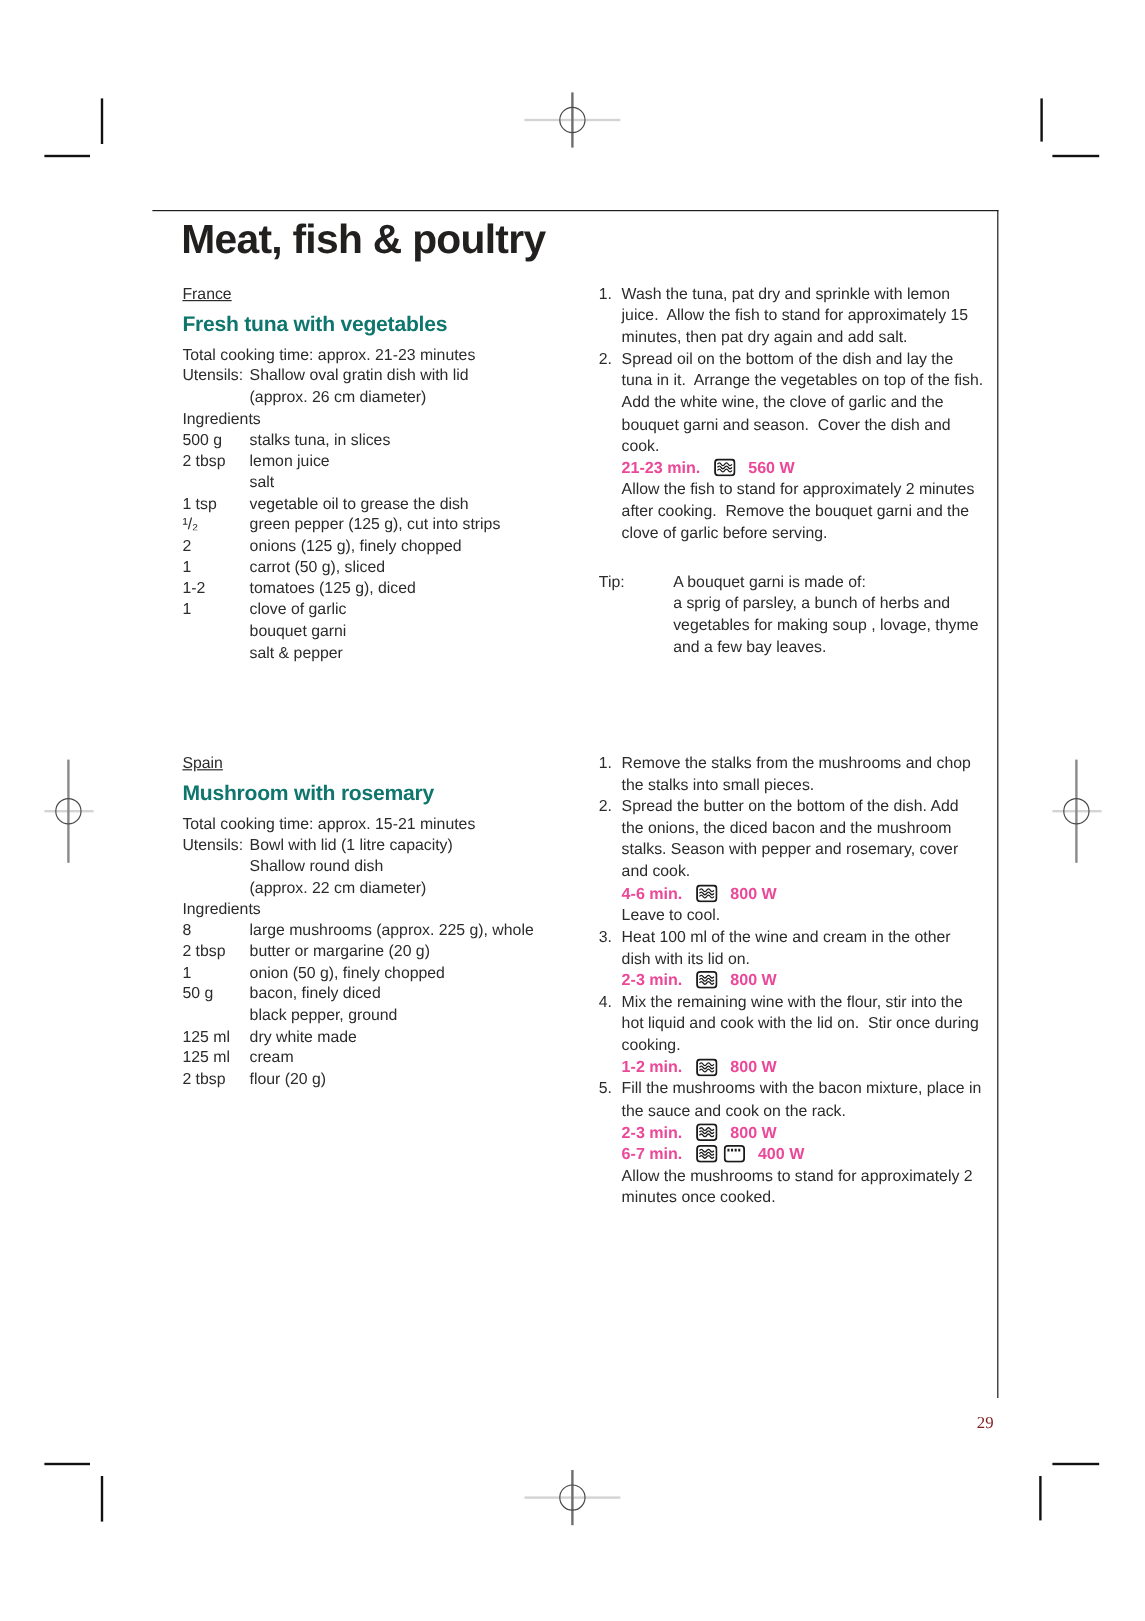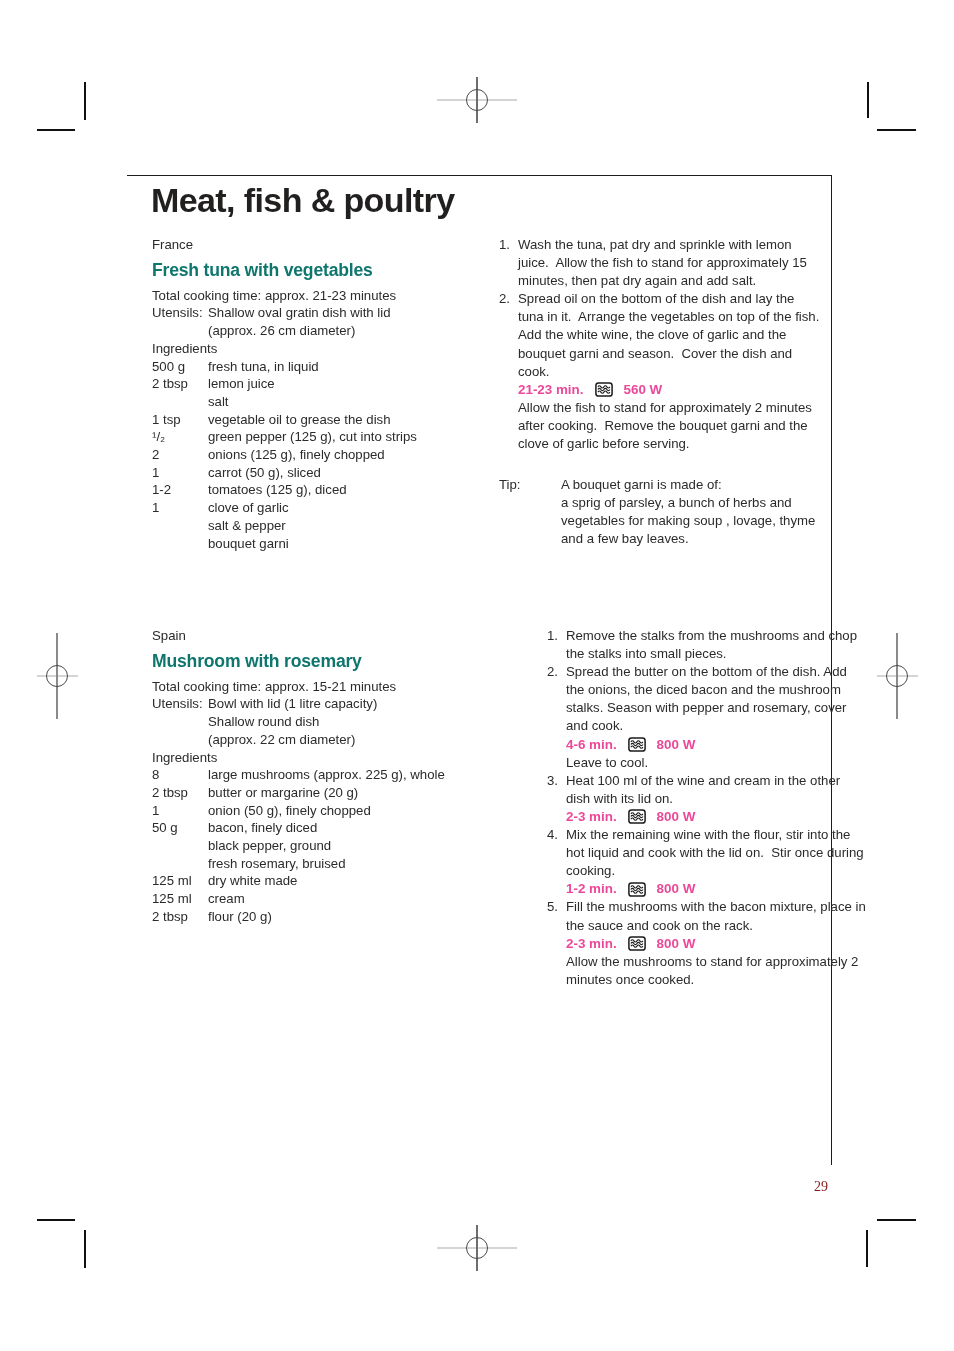--- a/index.html
+++ b/index.html
@@ -25,24 +25,24 @@
   }
   .doc-title{
     position:absolute;left:24px;top:6px;margin:0;
     font-size:34px;font-weight:700;letter-spacing:-0.6px;color:#221f1f;line-height:1.1;
   }
   .recipe-section{
     position:absolute;left:25px;width:668px;
     display:grid;grid-template-columns:347px 321px;align-items:start;
   }
   .pos-0{top:60px;}
-  .pos-1{top:451px;gap:48px;}
+  .pos-1{top:451px;}
   
   .col-left{font-size:13.2px;line-height:17.7px;}
-  .country{margin:0 0 6px 0;}
+  .country{margin:0 0 6px 0;text-decoration:underline;}
   .recipe-name{margin:0 0 6px 0;font-size:17.6px;font-weight:700;letter-spacing:-0.2px;line-height:21px;color:#0f766e;}
   .meta{margin:0;}
   .utensils{display:flex;align-items:flex-start;}
   .u-label{width:56px;flex:0 0 56px;}
   .u-lines div{white-space:pre-wrap;}
   .ing-row{display:grid;grid-template-columns:56px 1fr;}
   .ing-qty{white-space:pre;}
   
   .col-right{font-size:13.2px;line-height:18.1px;}
   .steps{list-style:none;margin:0;padding:0;}
@@ -108,21 +108,21 @@
         <span class="u-label">Utensils:</span>
         <div class="u-lines">
                 <div>Shallow oval gratin dish with lid</div>
                 <div>(approx. 26 cm diameter)</div>
               </div>
       </div>
       <div class="meta">Ingredients</div>
       <div class="ing-table">
               <div class="ing-row">
                 <span class="ing-qty">500 g</span>
-                <span class="ing-item">fresh tuna, in liquid</span>
+                <span class="ing-item">stalks tuna, in slices</span>
               </div>
               <div class="ing-row">
                 <span class="ing-qty">2 tbsp</span>
                 <span class="ing-item">lemon juice</span>
               </div>
               <div class="ing-row">
                 <span class="ing-qty"></span>
                 <span class="ing-item">salt</span>
               </div>
               <div class="ing-row">
@@ -144,25 +144,25 @@
               <div class="ing-row">
                 <span class="ing-qty">1-2</span>
                 <span class="ing-item">tomatoes (125 g), diced</span>
               </div>
               <div class="ing-row">
                 <span class="ing-qty">1</span>
                 <span class="ing-item">clove of garlic</span>
               </div>
               <div class="ing-row">
                 <span class="ing-qty"></span>
+                <span class="ing-item">bouquet garni</span>
+              </div>
+              <div class="ing-row">
+                <span class="ing-qty"></span>
                 <span class="ing-item">salt &amp; pepper</span>
-              </div>
-              <div class="ing-row">
-                <span class="ing-qty"></span>
-                <span class="ing-item">bouquet garni</span>
               </div>
             </div>
     </div>
     <div class="col-right">
       <ol class="steps">
               <li class="step">
                 <span class="step-num">1.</span>
                 <div class="step-body">
                   <p class="step-text">Wash the tuna, pat dry and sprinkle with lemon juice.  Allow the fish to stand for approximately 15 minutes, then pat dry again and add salt.</p>
                 </div>
@@ -227,24 +227,20 @@
               </div>
               <div class="ing-row">
                 <span class="ing-qty">50 g</span>
                 <span class="ing-item">bacon, finely diced</span>
               </div>
               <div class="ing-row">
                 <span class="ing-qty"></span>
                 <span class="ing-item">black pepper, ground</span>
               </div>
               <div class="ing-row">
-                <span class="ing-qty"></span>
-                <span class="ing-item">fresh rosemary, bruised</span>
-              </div>
-              <div class="ing-row">
                 <span class="ing-qty">125 ml</span>
                 <span class="ing-item">dry white made</span>
               </div>
               <div class="ing-row">
                 <span class="ing-qty">125 ml</span>
                 <span class="ing-item">cream</span>
               </div>
               <div class="ing-row">
                 <span class="ing-qty">2 tbsp</span>
                 <span class="ing-item">flour (20 g)</span>
@@ -331,20 +327,40 @@
                         <svg width="18" height="15" viewBox="0 0 18 15">
                           <rect x="0.9" y="0.9" width="16.2" height="13.2" rx="2.6" fill="none" stroke="currentColor" stroke-width="1.5"></rect>
                           <path fill="none" stroke="currentColor" stroke-width="1.1" d="M2.9 4.9c.9-1.5 2.1-1.5 3 0s2.1 1.5 3 0 2.1-1.5 3 0 2.1 1.5 3 0"></path>
                           <path fill="none" stroke="currentColor" stroke-width="1.1" d="M2.9 7.5c.9-1.5 2.1-1.5 3 0s2.1 1.5 3 0 2.1-1.5 3 0 2.1 1.5 3 0"></path>
                           <path fill="none" stroke="currentColor" stroke-width="1.1" d="M2.9 10.1c.9-1.5 2.1-1.5 3 0s2.1 1.5 3 0 2.1-1.5 3 0 2.1 1.5 3 0"></path>
                         </svg>
                       </span>
                     </span>
                     <span class="pl-power">800 W</span>
                   </div>
+                  <div class="power-line">
+                    <span class="pl-time">6-7 min.</span>
+                    <span class="icon-group">
+                      <span class="pl-icon">
+                        <svg width="18" height="15" viewBox="0 0 18 15">
+                          <rect x="0.9" y="0.9" width="16.2" height="13.2" rx="2.6" fill="none" stroke="currentColor" stroke-width="1.5"></rect>
+                          <path fill="none" stroke="currentColor" stroke-width="1.1" d="M2.9 4.9c.9-1.5 2.1-1.5 3 0s2.1 1.5 3 0 2.1-1.5 3 0 2.1 1.5 3 0"></path>
+                          <path fill="none" stroke="currentColor" stroke-width="1.1" d="M2.9 7.5c.9-1.5 2.1-1.5 3 0s2.1 1.5 3 0 2.1-1.5 3 0 2.1 1.5 3 0"></path>
+                          <path fill="none" stroke="currentColor" stroke-width="1.1" d="M2.9 10.1c.9-1.5 2.1-1.5 3 0s2.1 1.5 3 0 2.1-1.5 3 0 2.1 1.5 3 0"></path>
+                        </svg>
+                      </span>
+                      <span class="pl-icon">
+                        <svg width="18" height="15" viewBox="0 0 18 15">
+                          <rect x="0.9" y="0.9" width="16.2" height="13.2" rx="2.6" fill="none" stroke="currentColor" stroke-width="1.5"></rect>
+                          <line x1="3.2" y1="4.4" x2="14.8" y2="4.4" stroke="currentColor" stroke-width="2.4" stroke-dasharray="1.7 1.3"></line>
+                        </svg>
+                      </span>
+                    </span>
+                    <span class="pl-power">400 W</span>
+                  </div>
                   <p class="step-note">Allow the mushrooms to stand for approximately 2 minutes once cooked.</p>
                 </div>
               </li>
             </ol>
 
     </div>
   </section>
       </div>
   </div>
 

